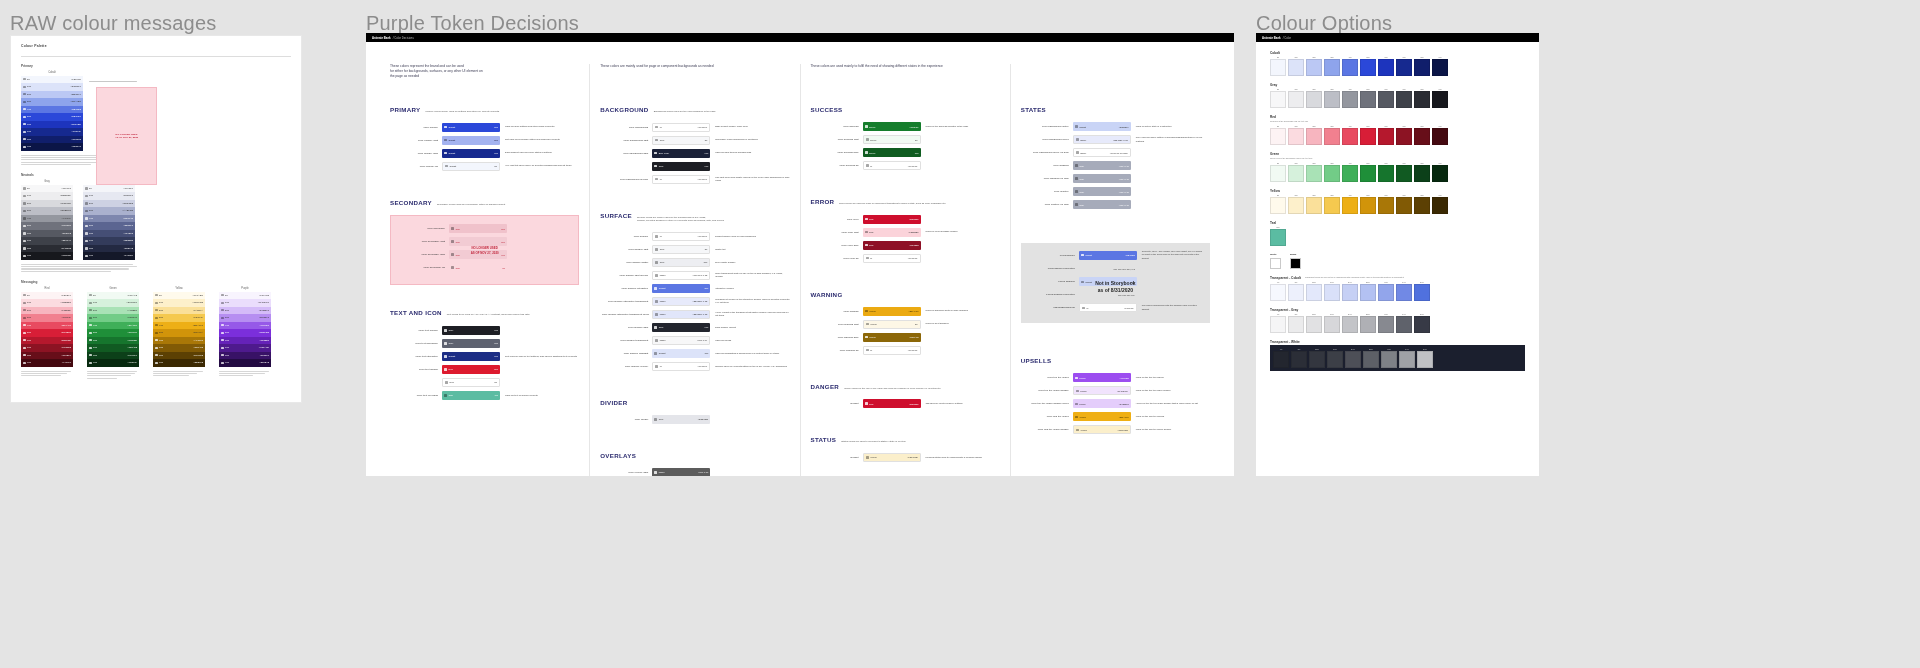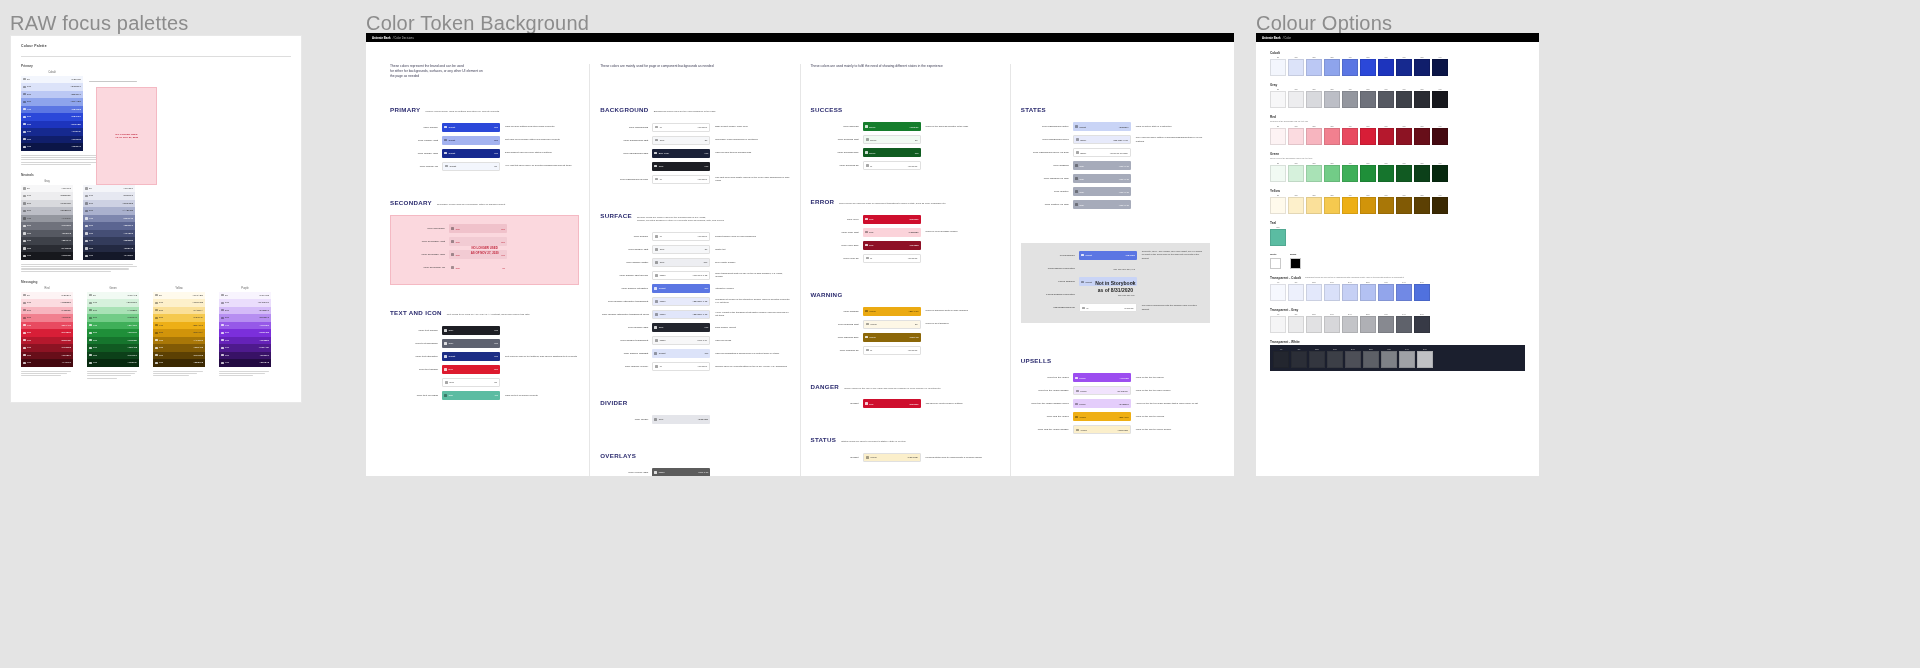--- a/index.html
+++ b/index.html
@@ -80,22 +80,22 @@
   .opt-row.dark { background:#1b1f2e; padding:3px 3px; }
   .opt-row.dark .lbl { color:#cfcfcf; }
   .wb-row { display:flex; gap:9px; }
   .wb-cell .lbl { font-size:2.4px; color:#333; font-weight:700; margin-bottom:1.5px; }
   .wb-cell .box { width:11px; height:11px; border:.5px solid #c9c9c9; }
   .opt-note { font-size:1.8px; color:#777; line-height:1.4; max-width:100px; }
 </style>
 </head>
 <body>
 
-<div class="board-title" style="left:10px; top:12px;">RAW focus palettes</div>
-<div class="board-title" style="left:366px; top:12px;">Color Token Background</div>
+<div class="board-title" style="left:10px; top:12px;">RAW colour messages</div>
+<div class="board-title" style="left:366px; top:12px;">Purple Token Decisions</div>
 <div class="board-title" style="left:1256px; top:12px;">Colour Options</div>
 
 <div class="board" id="board-raw">
   <div class="raw-head">
     <div class="ttl">Colour Palette</div>
   </div>
   <div class="raw-rule"></div>
 
   <div style="position:relative; padding:0 10px;">
 

